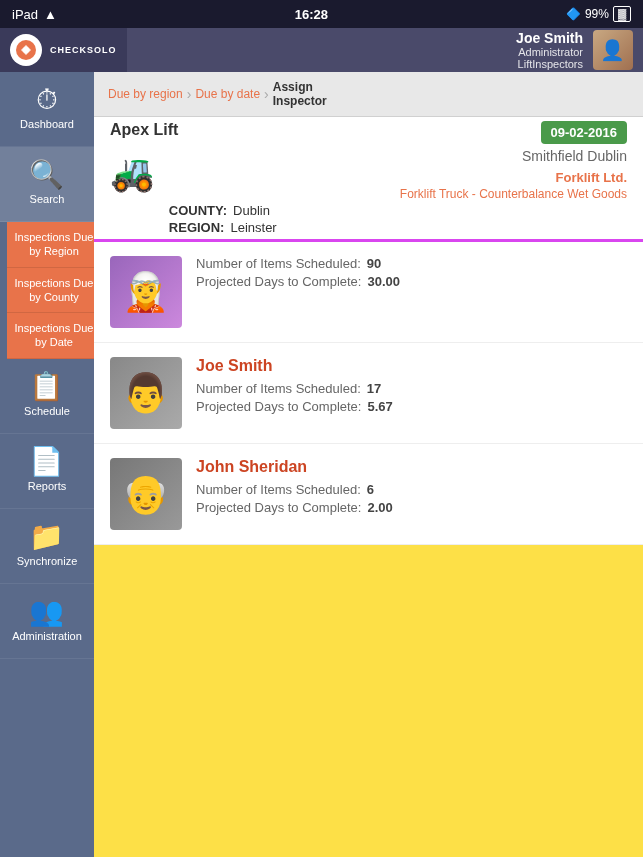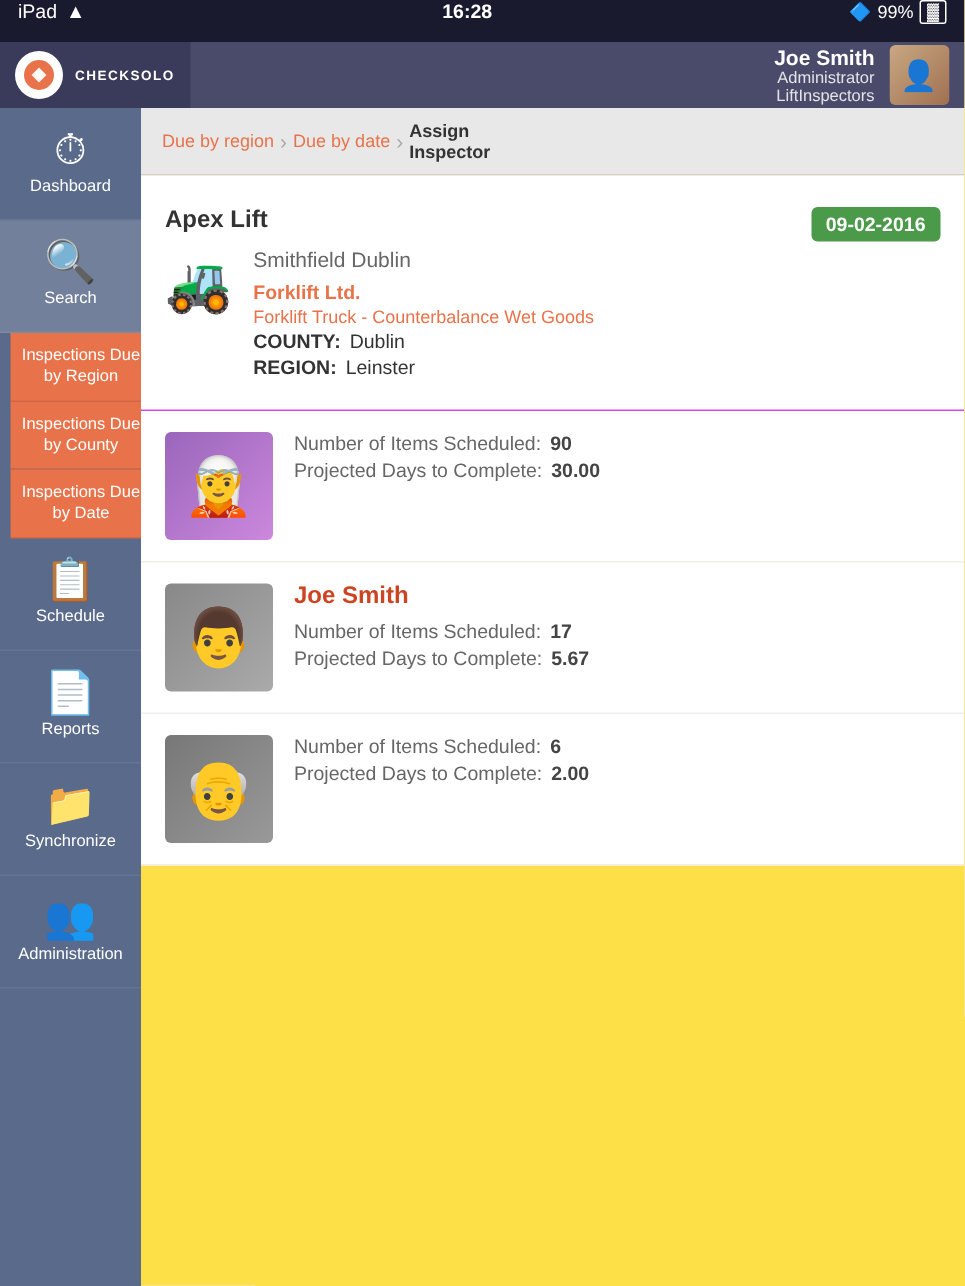--- a/index.html
+++ b/index.html
@@ -4,21 +4,21 @@
   <style>
     * { box-sizing: border-box; margin: 0; padding: 0; }
     body { font-family: -apple-system, 'Helvetica Neue', Arial, sans-serif; width: 643px; height: 857px; overflow: hidden; background: #f0f0f0; }
 
     
     .status-bar {
       background: #1a1a2e;
       color: white;
       height: 28px;
       display: flex;
-      align-items: flex-start;
+      align-items: center;
       justify-content: space-between;
       padding: 0 12px;
       font-size: 13px;
       font-weight: 500;
     }
     .status-left { display: flex; align-items: center; gap: 6px; }
     .status-center { font-weight: 600; }
     .status-right { display: flex; align-items: center; gap: 4px; font-size: 12px; }
 
     
@@ -160,22 +160,23 @@
       font-size: 17px;
       font-weight: 600;
       color: #333;
       border-bottom: 1px solid #ccc;
     }
 
     
     .inspection-card {
       background: white;
       margin: 0;
-      padding: 21px 16px;
-      border-bottom: 1px solid #d946ef;
+      padding: 4px 16px;
+      border-bottom: 3px solid #d946ef;
+      text-align: right;
     }
     .inspection-header {
       display: flex;
       justify-content: space-between;
       align-items: flex-start;
       margin-bottom: 4px;
     }
     .inspection-name {
       font-size: 16px;
       font-weight: 700;
@@ -410,20 +411,21 @@
           <span class="inspector-stat-value">5.67</span>
         </div>
       </div>
     </div>
 
     <div class="inspector-card">
       <div class="inspector-photo inspector-photo-3">
         <span style="font-size:38px;">👴</span>
       </div>
       <div class="inspector-info">
+        <div class="inspector-name">John Sheridan</div>
         <div class="inspector-stat">
           <span class="inspector-stat-label">Number of Items Scheduled:</span>
           <span class="inspector-stat-value">6</span>
         </div>
         <div class="inspector-stat">
           <span class="inspector-stat-label">Projected Days to Complete:</span>
           <span class="inspector-stat-value">2.00</span>
         </div>
       </div>
     </div>

